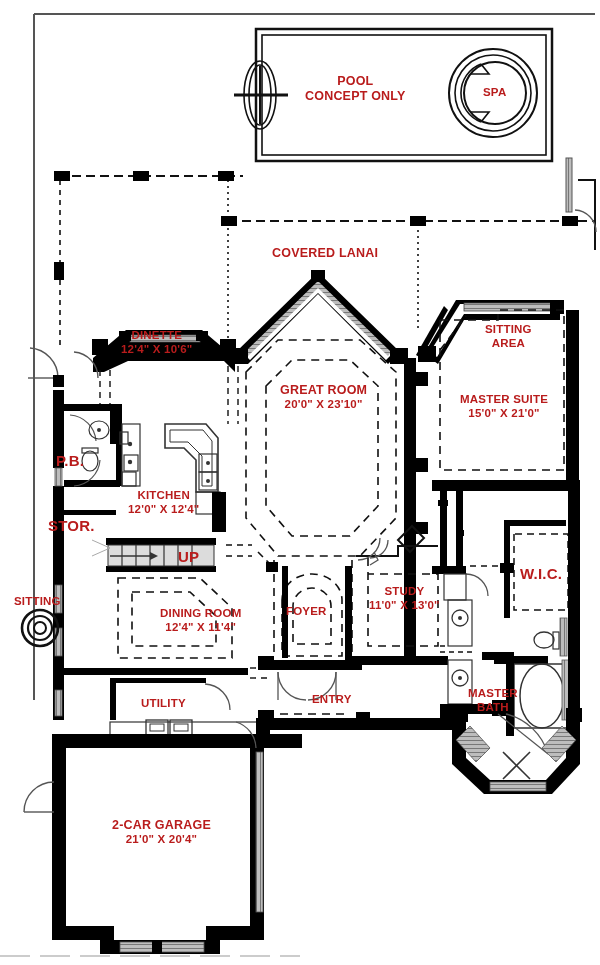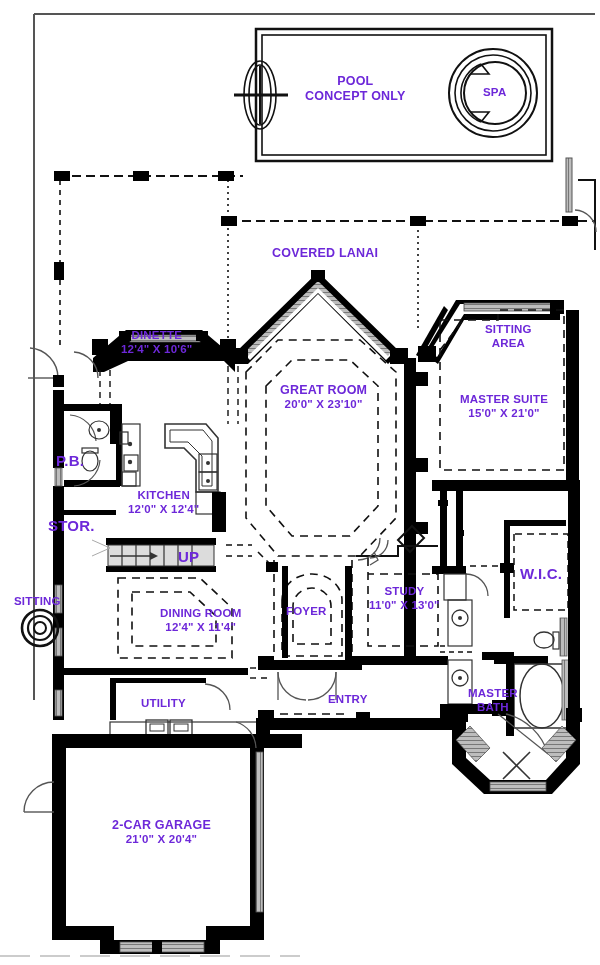--- a/index.html
+++ b/index.html
@@ -22,21 +22,21 @@
     top: 0; left: 0;
     width: 600px;
     height: 965px;
     display: block;
   }
   .room-label {
     position: absolute;
     text-align: center;
     font-family: "Liberation Sans", sans-serif;
     font-weight: bold;
-    color: #6d28d9;
+    color: #b91c1c;
     letter-spacing: 0.2px;
     line-height: 1.18;
     white-space: pre;
     pointer-events: none;
   }
   .lbl-lg   { font-size: 12.5px; }
   .lbl-md   { font-size: 11.5px; }
   .lbl-sm   { font-size: 15px; }
   .dim {
     display: block;
@@ -342,21 +342,21 @@
 AREA</span></div>
       <div class="room-label lbl-md" style="left: 460px; top: 393px;"><span>MASTER SUITE</span><span class="dim">15'0" X 21'0"</span></div>
       <div class="room-label lbl-sm" style="left: 56px; top: 452px;"><span>P.B.</span></div>
       <div class="room-label lbl-md" style="left: 128px; top: 489px;"><span>KITCHEN</span><span class="dim">12'0" X 12'4"</span></div>
       <div class="room-label lbl-sm" style="left: 48px; top: 517px;"><span>STOR.</span></div>
       <div class="room-label lbl-sm" style="left: 178px; top: 548px;"><span>UP</span></div>
       <div class="room-label lbl-sm" style="left: 520px; top: 565px;"><span>W.I.C.</span></div>
       <div class="room-label lbl-md" style="left: 369px; top: 585px;"><span>STUDY</span><span class="dim">11'0" X 13'0"</span></div>
       <div class="room-label lbl-md" style="left: 286px; top: 605px;"><span>FOYER</span></div>
       <div class="room-label lbl-md" style="left: 128px; top: 607px; margin-left: 32px;"><span>DINING ROOM</span><span class="dim">12'4" X 11'4"</span></div>
-      <div class="room-label lbl-md" style="left: 292px; top: 693px; padding-left: 36px;"><span>ENTRY</span></div>
+      <div class="room-label lbl-md" style="left: 276px; top: 693px; padding-left: 36px;"><span>ENTRY</span></div>
       <div class="room-label lbl-md" style="left: 468px; top: 687px;"><span>MASTER
 BATH</span></div>
       <div class="room-label lbl-md" style="left: 141px; top: 697px; text-align: right;"><span>UTILITY</span></div>
       <div class="room-label lbl-lg" style="left: 112px; top: 818px;"><span>2-CAR GARAGE</span><span class="dim">21'0" X 20'4"</span></div>
       <div class="room-label lbl-md" style="left: 14px; top: 595px;"><span>SITTING</span></div>
       <div class="room-label lbl-lg" style="left: 305px; top: 74px;"><span>POOL
 CONCEPT ONLY</span></div>
       <div class="room-label lbl-md" style="left: 483px; top: 86px;"><span>SPA</span></div>
     </div>
 

